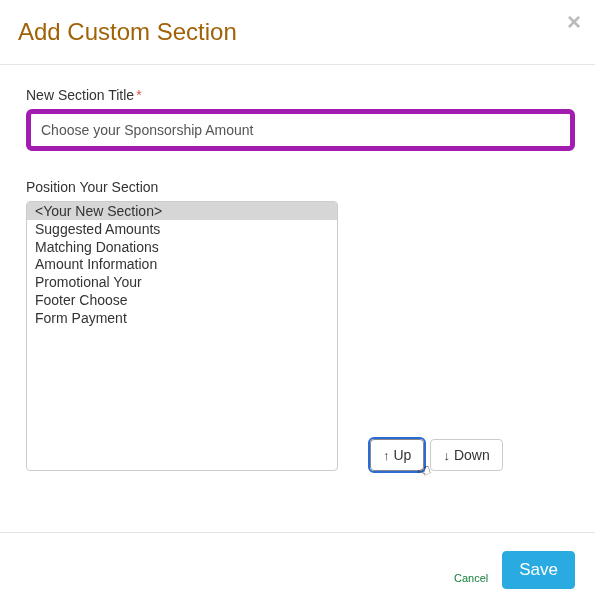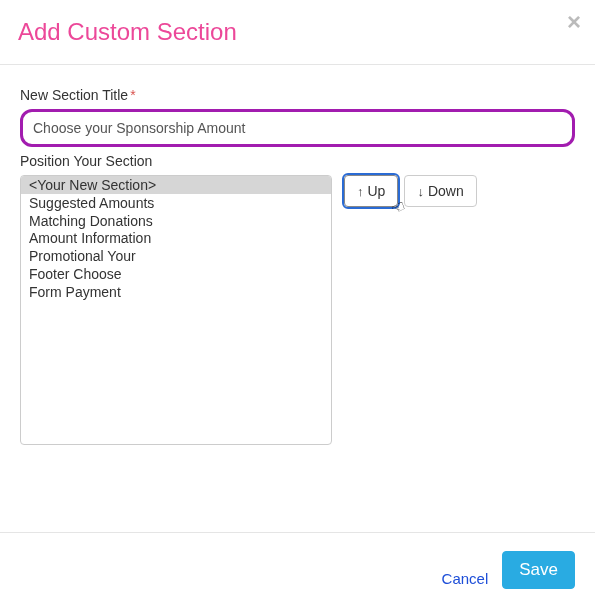--- a/index.html
+++ b/index.html
@@ -18,62 +18,62 @@
       flex-direction: column;
     }
     .modal-header {
       padding: 18px 20px 18px 18px;
       position: relative;
       border-bottom: 1px solid #e5e5e5;
     }
     .modal-title {
       font-size: 24px;
       font-weight: 500;
-      color: #ec4899;
+      color: #a16207;
     }
     .close-btn {
       position: absolute;
       top: 10px;
       right: 14px;
       font-size: 24px;
       color: #bbb;
       cursor: pointer;
       line-height: 1;
       font-weight: bold;
       background: none;
       border: none;
     }
     .modal-body {
-      padding: 22px 20px 10px 20px;
+      padding: 22px 20px 10px 26px;
       flex: 1;
     }
     .form-label {
       display: block;
       font-size: 14px;
       color: #333;
       margin-bottom: 6px;
     }
     .required {
       color: #d9534f;
       margin-left: 2px;
     }
     .text-input {
       width: 100%;
       padding: 8px 10px;
       font-size: 14px;
-      border: 3px solid #a21caf;
-      border-radius: 12px;
+      border: 5px solid #a21caf;
+      border-radius: 6px;
       color: #555;
       background: #fff;
-      margin-bottom: 6px;
+      margin-bottom: 28px;
     }
     .position-row {
       display: flex;
-      gap: 12px;
-      align-items: flex-start;
+      gap: 32px;
+      align-items: flex-end;
     }
     .listbox {
       width: 312px;
       height: 270px;
       border: 1px solid #ccc;
       border-radius: 4px;
       background: #fff;
       overflow: auto;
       font-size: 14px;
     }
@@ -125,22 +125,22 @@
       border-top: 1px solid #e5e5e5;
       padding: 18px 20px;
       display: flex;
       justify-content: flex-end;
       gap: 14px;
       align-items: center;
     }
     .btn-cancel {
       background: none;
       border: none;
-      color: #1d4ed8;
-      font-size: 15px;
+      color: #15803d;
+      font-size: 11px;
       cursor: pointer;
       margin-top: 16px;
     }
     .btn-save {
       background: #29abe2;
       border: 1px solid #29abe2;
       color: #fff;
       padding: 8px 16px;
       border-radius: 4px;
       font-size: 17px;

